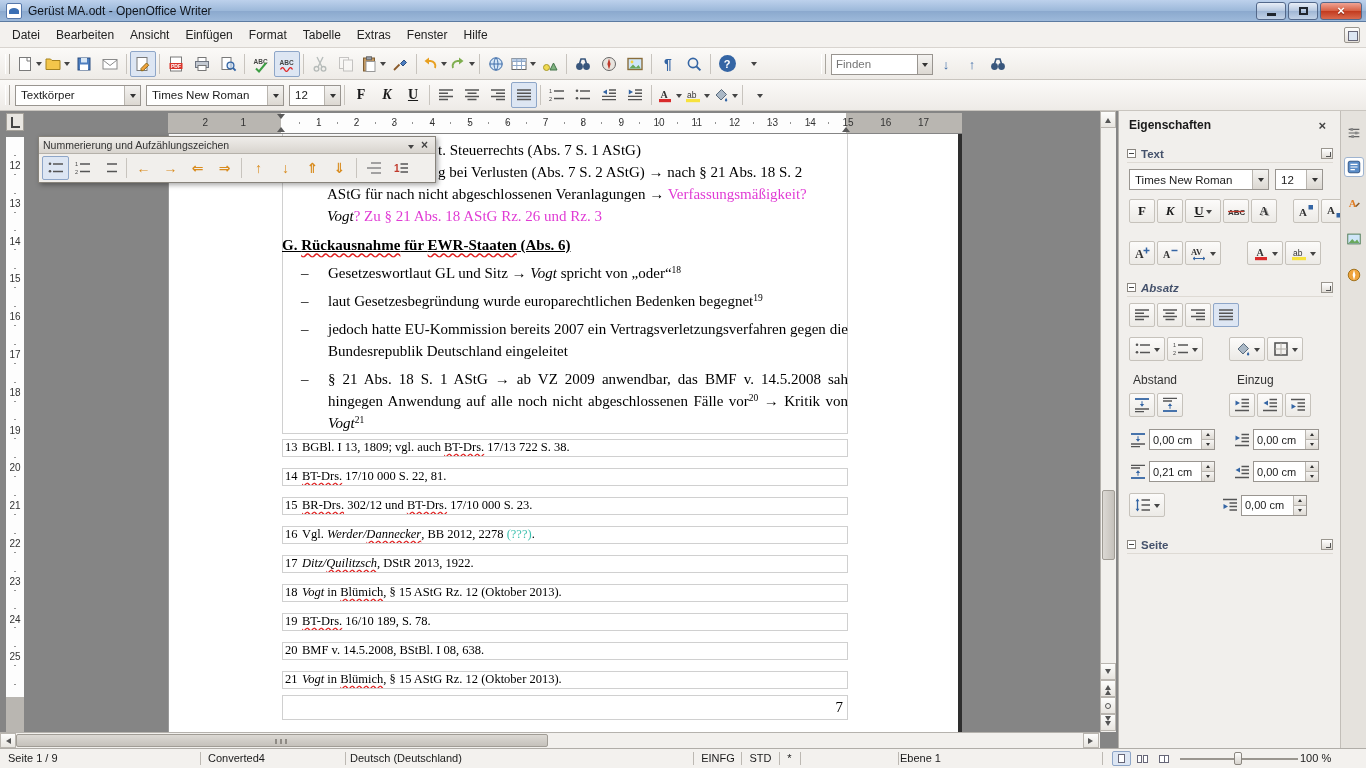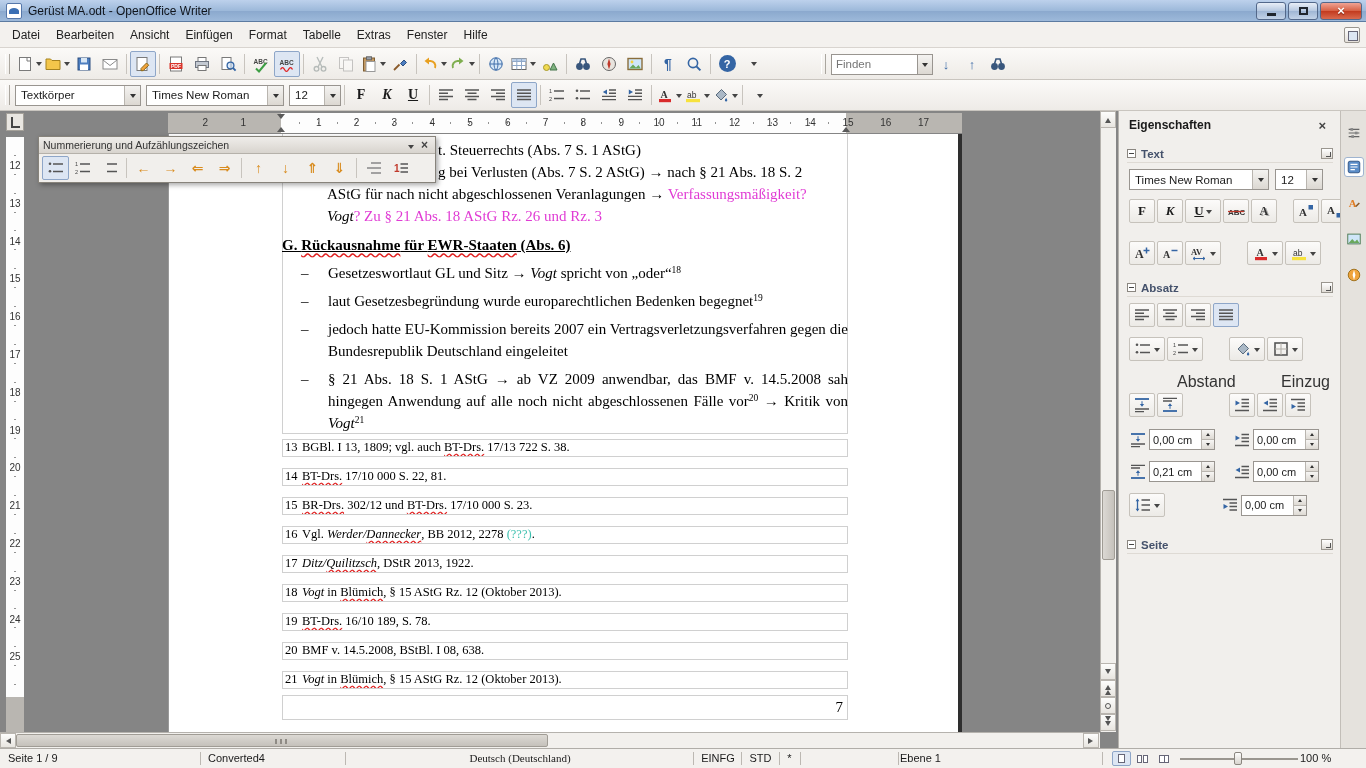--- a/index.html
+++ b/index.html
@@ -145,21 +145,21 @@
   .sq.active{background:#dde6f3;border-color:#8ea6c8;}
   .sq .bL{font-size:13px;font-weight:bold;font-family:"Liberation Serif",serif;}
   .spin{display:flex;width:66px;height:21px;border:1px solid #999590;background:#fff;align-items:center;font-size:11px;}
   .spin .sval{flex:1;padding-left:3px;white-space:nowrap;}
   .spin .sups{width:13px;height:100%;border-left:1px solid #b9b5af;display:flex;flex-direction:column;}
   .spin .sups span{flex:1;display:flex;align-items:center;justify-content:center;background:linear-gradient(#f7f6f4,#dedad4);}
   .spin .sups span+span{border-top:1px solid #b9b5af;}
   .spin .t{width:0;height:0;border:2.5px solid transparent;}
   .spin .t.u{border-bottom:3.5px solid #333;margin-top:-2px;}
   .spin .t.d{border-top:3.5px solid #333;margin-bottom:-2px;}
-  .slabel{position:absolute;font-size:16px;color:#333;margin-left:44px;}
+  .slabel{position:absolute;font-size:12px;color:#333;}
 
   #tabstrip{position:absolute;left:1340px;top:111px;width:26px;height:637px;background:#e5e2dd;border-left:1px solid #c2beb8;}
   .stab{position:absolute;left:3px;width:20px;height:20px;border-radius:3px;display:flex;align-items:center;justify-content:center;}
   .stab.active{background:#fff;border:1px solid #9fb4d0;}
 
   
   #statusbar{position:absolute;left:0;top:748px;width:1366px;height:20px;background:#f3f1ee;border-top:1px solid #b0ada8;font-size:11px;}
   .szone{position:absolute;top:0;height:19px;line-height:19px;white-space:nowrap;overflow:hidden;}
   .ssep{position:absolute;top:3px;width:1px;height:13px;background:#bcb8b2;}
   .vbtn{position:absolute;top:2px;width:19px;height:15px;border:1px solid transparent;border-radius:2px;
@@ -1002,21 +1002,21 @@
           <span class="dar"></span>
         </span>
       <span class="sq wide">
           <svg class="ic">
             <use href="#i-hl"></use>
           </svg>
           <span class="dar"></span>
         </span>
     </div>
 
-    <div class="sect" style="top:168px;">
+    <div class="sect" style="top:168px;font-style:italic;">
       <span class="exp"></span>
       <span class="lbl">Absatz</span>
       <span class="dlg"></span>
     </div>
     <div class="sbtnrow" style="left:10px;top:192px;">
       <span class="sq">
           <svg class="ic">
             <use href="#i-al"></use>
           </svg>
         </span>
@@ -1212,21 +1212,21 @@
           <use href="#i-nav2"></use>
         </svg>
       </span>
   </div>
 
   <div id="statusbar">
     <span class="szone" style="left:8px;width:190px;">Seite 1 / 9</span>
     <span class="ssep" style="left:200px;"></span>
     <span class="szone" style="left:208px;width:130px;">Converted4</span>
     <span class="ssep" style="left:345px;"></span>
-    <span class="szone" style="left:350px;width:340px;text-align:center;font-family:Liberation Serif, serif;">Deutsch (Deutschland)</span>
+    <span class="szone" style="left:350px;width:340px;">Deutsch (Deutschland)</span>
     <span class="ssep" style="left:693px;"></span>
     <span class="szone" style="left:697px;width:42px;text-align:center;">EINFG</span>
     <span class="ssep" style="left:741px;"></span>
     <span class="szone" style="left:744px;width:33px;text-align:center;">STD</span>
     <span class="ssep" style="left:779px;"></span>
     <span class="szone" style="left:781px;width:17px;text-align:center;">*</span>
     <span class="ssep" style="left:800px;"></span>
     <span class="szone" style="left:900px;width:198px;">Ebene 1</span>
     <span class="ssep" style="left:898px;"></span>
     <span class="ssep" style="left:1102px;"></span>

